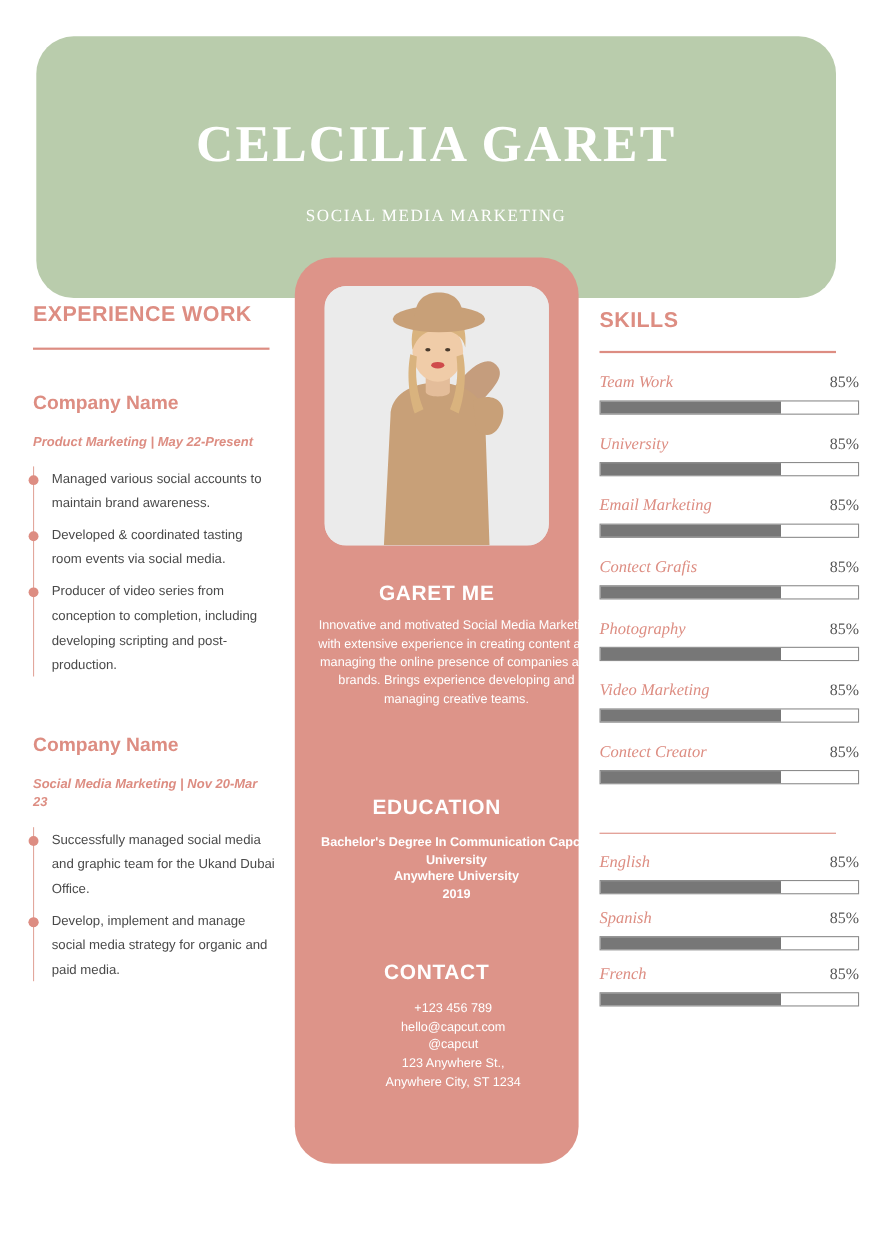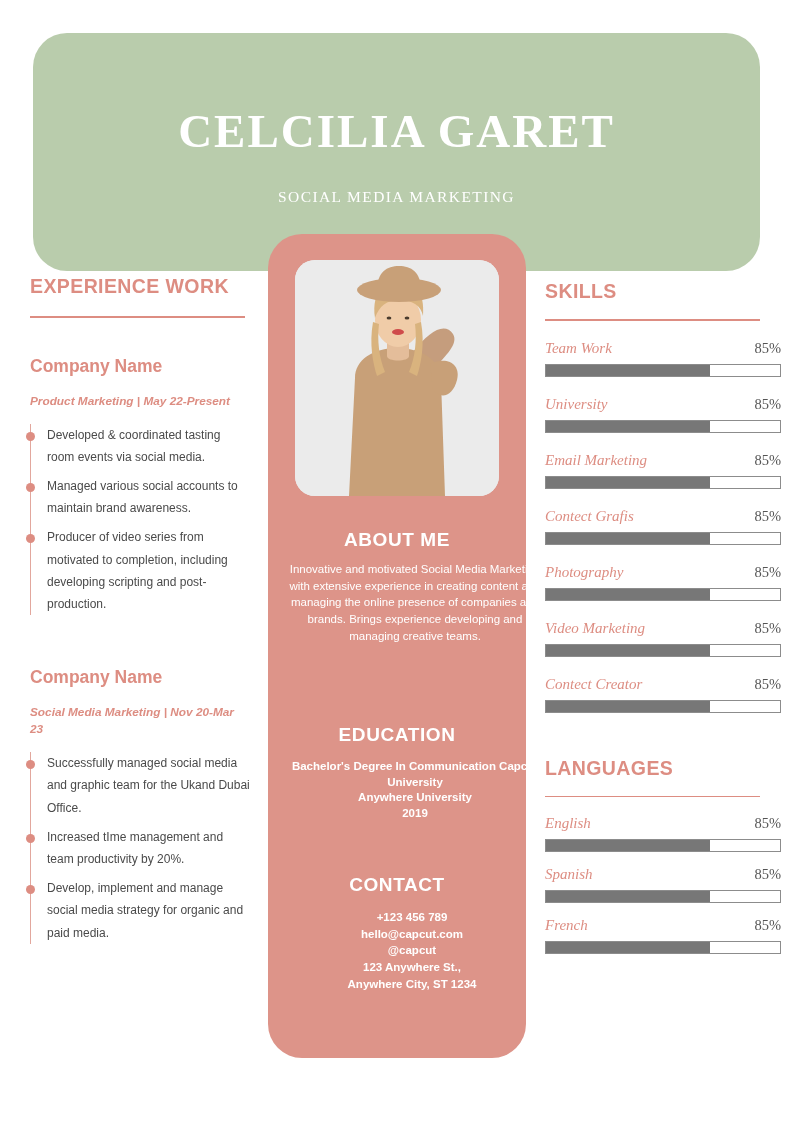--- a/index.html
+++ b/index.html
@@ -82,21 +82,21 @@
     font-size: 11.5px;
     line-height: 1.45;
     color: #ffffff;
     padding: 0 18px;
   }
   #about-title { position:absolute; left:0; top:295px; width:100%; }
   #about-text  { position:absolute; left:0; top:327px; width:100%; }
   #edu-title   { position:absolute; left:0; top:490px; width:100%; }
   #edu-text    { position:absolute; left:0; top:525px; width:100%; line-height:1.35; font-weight:bold; font-size:11.5px;}
   #contact-title { position:absolute; left:0; top:640px; width:100%; }
-  #contact-text  { position:absolute; left:0; top:675px; width:100%; line-height:1.45; font-weight:bold; font-size:11.5px;padding-left:15px;}
+  #contact-text  { position:absolute; left:0; top:675px; width:100%; line-height:1.45; font-weight:normal; font-size:11.5px;padding-left:15px;}
 
   
   .left-col {
     position: absolute;
     left: 30px;
     top: 275px;
     width: 220px;
   }
   .left-title {
     font-size: 19.5px;
@@ -207,32 +207,32 @@
 </div>
 
 <div class="left-col">
   <div class="left-title">EXPERIENCE WORK</div>
   <div class="left-rule"></div>
 
   <div class="job">
     <div class="job-company">Company Name</div>
     <div class="job-role">Product Marketing | May 22-Present</div>
     <div class="bullets">
+      <div class="bullet"><span class="dot"></span><span>Managed various social accounts to maintain brand awareness.</span></div>
       <div class="bullet"><span class="dot"></span><span>Developed &amp; coordinated tasting room events via social media.</span></div>
-      <div class="bullet"><span class="dot"></span><span>Managed various social accounts to maintain brand awareness.</span></div>
-      <div class="bullet"><span class="dot"></span><span>Producer of video series from motivated to completion, including developing scripting and post-production.</span></div>
+      <div class="bullet"><span class="dot"></span><span>Producer of video series from conception to completion, including developing scripting and post-production.</span></div>
     </div>
   </div>
 
   <div class="job" style="margin-top:52px;">
     <div class="job-company">Company Name</div>
     <div class="job-role">Social Media Marketing | Nov 20-Mar 23</div>
     <div class="bullets">
       <div class="bullet"><span class="dot"></span><span>Successfully managed social media and graphic team for the Ukand Dubai Office.</span></div>
-      <div class="bullet"><span class="dot"></span><span>Increased tIme management and team productivity by 20%.</span></div>
+      <div class="bullet"><span class="dot"></span></div>
       <div class="bullet"><span class="dot"></span><span>Develop, implement and manage social media strategy for organic and  paid media.</span></div>
     </div>
   </div>
 </div>
 
 <div class="center-panel">
   <div class="photo">
     <svg viewBox="0 0 204 236" preserveAspectRatio="xMidYMid slice">
       <rect width="204" height="236" fill="#ebebeb"></rect>
 
@@ -253,21 +253,21 @@
       <ellipse cx="104" cy="30" rx="42" ry="12" fill="#c8a078"></ellipse>
       <path d="M82 30 C82 12 92 6 104 6 C116 6 126 12 126 30 Z" fill="#c8a078"></path>
 
       <ellipse cx="103" cy="72" rx="6" ry="3" fill="#cf4b4b"></ellipse>
 
       <ellipse cx="94" cy="58" rx="2.4" ry="1.6" fill="#4a3b2d"></ellipse>
       <ellipse cx="112" cy="58" rx="2.4" ry="1.6" fill="#4a3b2d"></ellipse>
     </svg>
   </div>
 
-  <div id="about-title" class="panel-section-title">ABOUT ME</div>
+  <div id="about-title" class="panel-section-title">GARET ME</div>
   <div id="about-text" class="panel-body">Innovative and motivated Social Media Marketing with extensive experience in creating content and managing the online presence of companies and brands. Brings experience developing and managing creative teams.</div>
 
   <div id="edu-title" class="panel-section-title">EDUCATION</div>
   <div id="edu-text" class="panel-body" style="white-space:pre-line;">Bachelor's Degree In Communication Capcut University
 Anywhere University
 2019</div>
 
   <div id="contact-title" class="panel-section-title">CONTACT</div>
   <div id="contact-text" class="panel-body" style="white-space:pre-line;">+123  456 789
 hello@capcut.com
@@ -338,21 +338,20 @@
     <div class="skill-row">
         <span class="skill-name">Contect Creator</span>
         <span class="skill-pct">85%</span>
       </div>
     <div class="bar">
         <div class="bar-fill" style="width: 70%;"></div>
       </div>
   </div>
 
   <div class="lang-block">
-    <div class="right-title">LANGUAGES</div>
     <div class="right-rule"></div>
 
     <div class="lang" style="margin-top:18px;">
       <div class="skill-row">
           <span class="skill-name">English</span>
           <span class="skill-pct">85%</span>
         </div>
       <div class="bar">
           <div class="bar-fill" style="width: 70%;"></div>
         </div>

